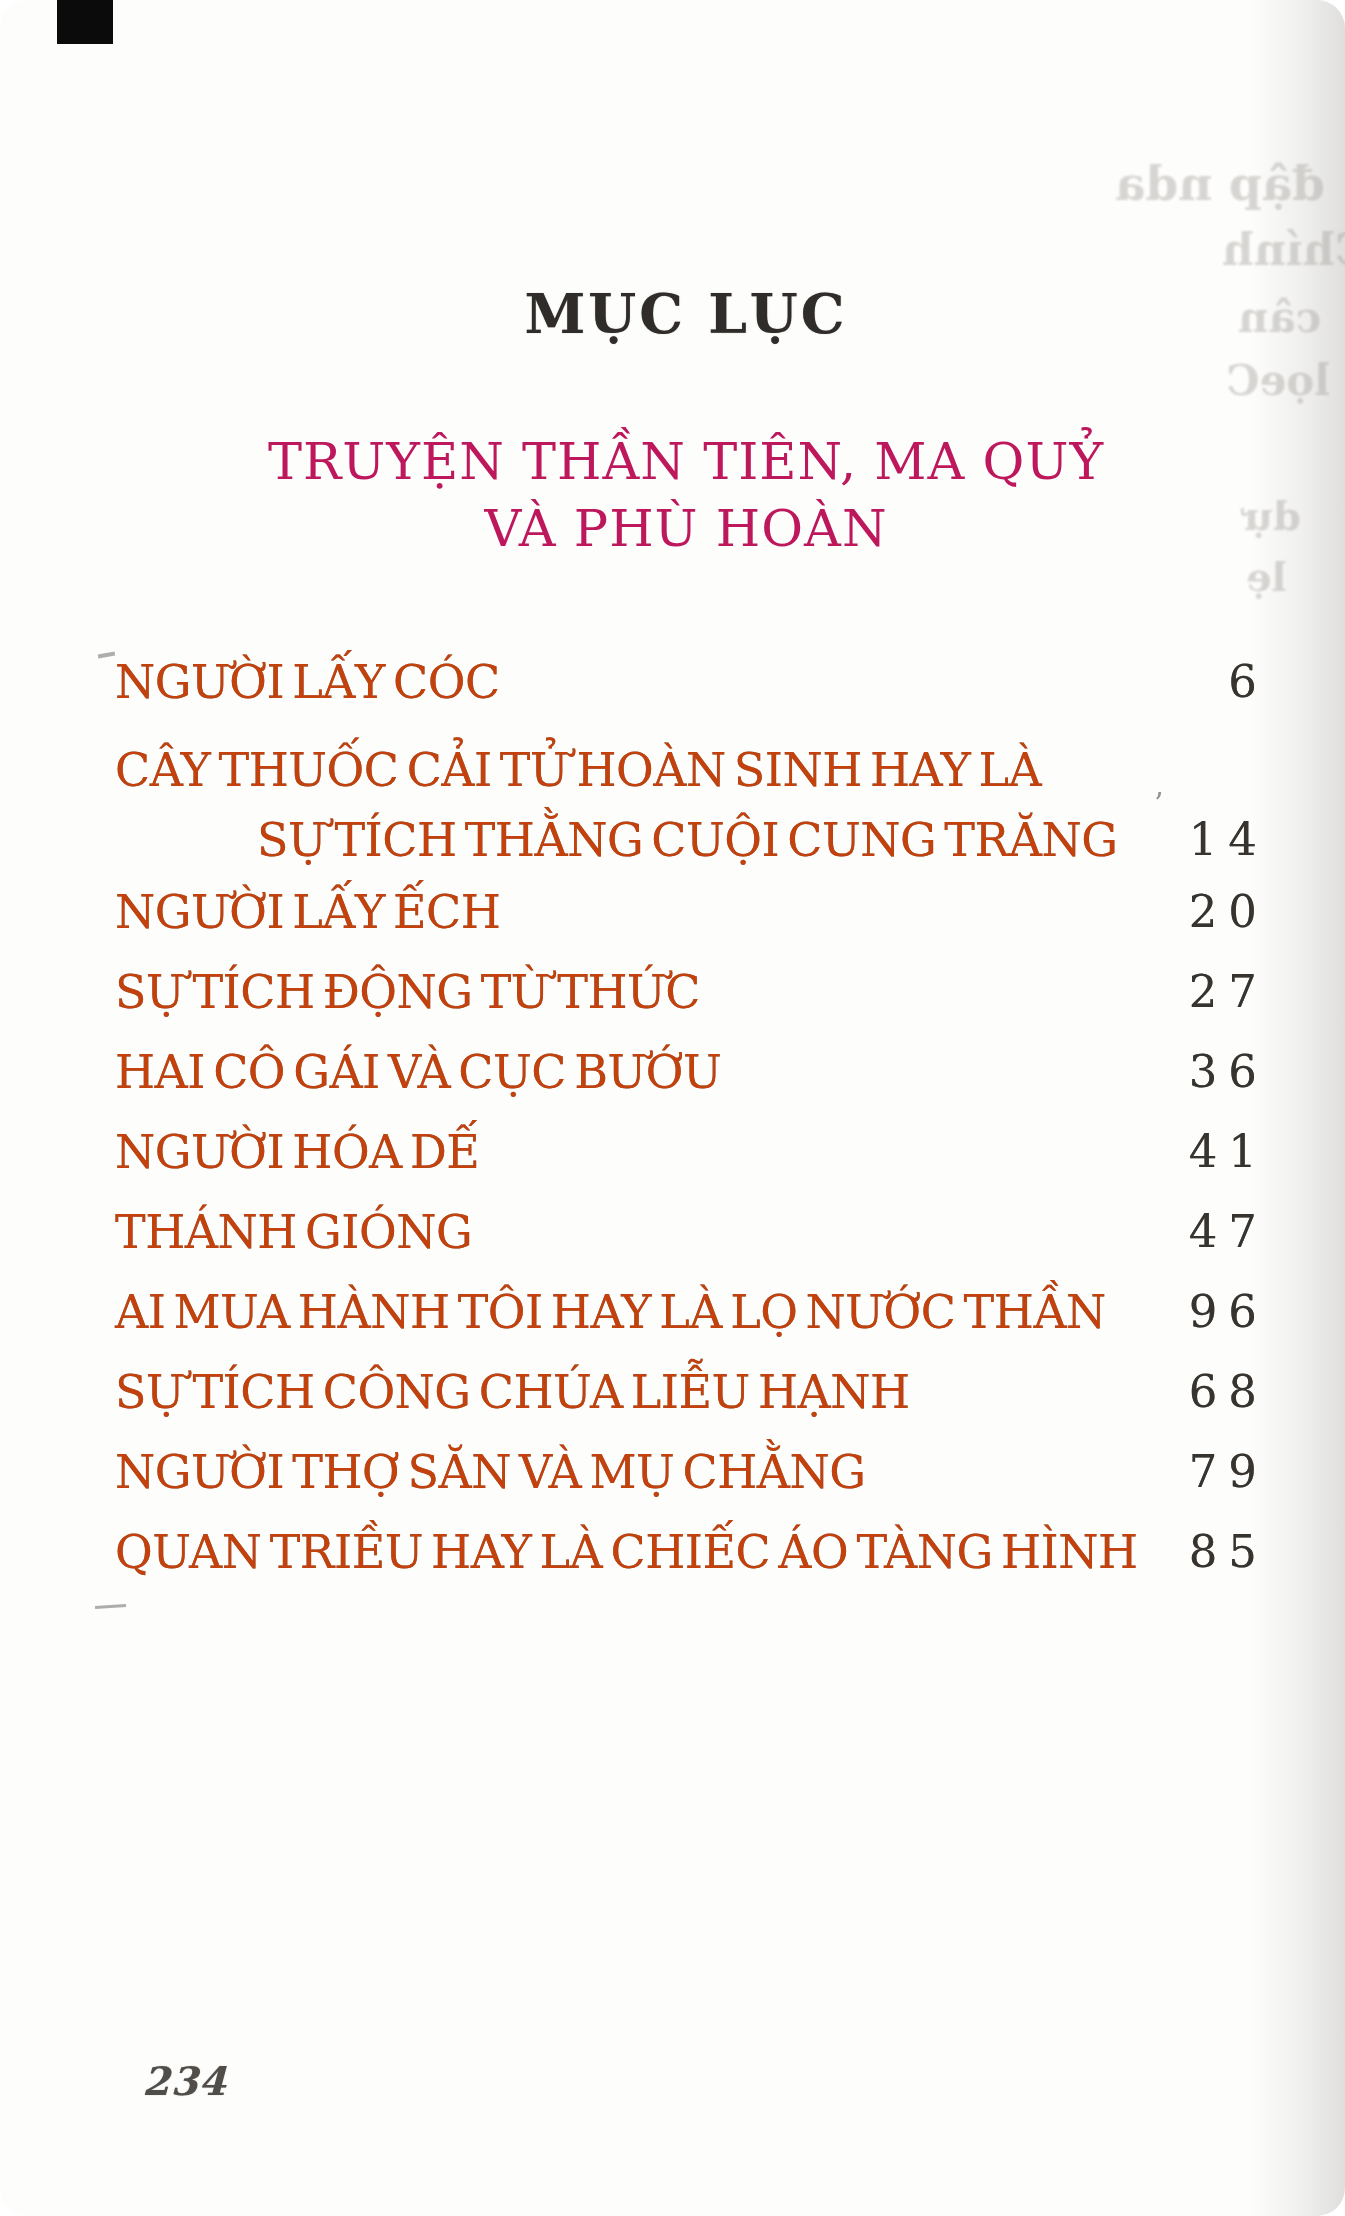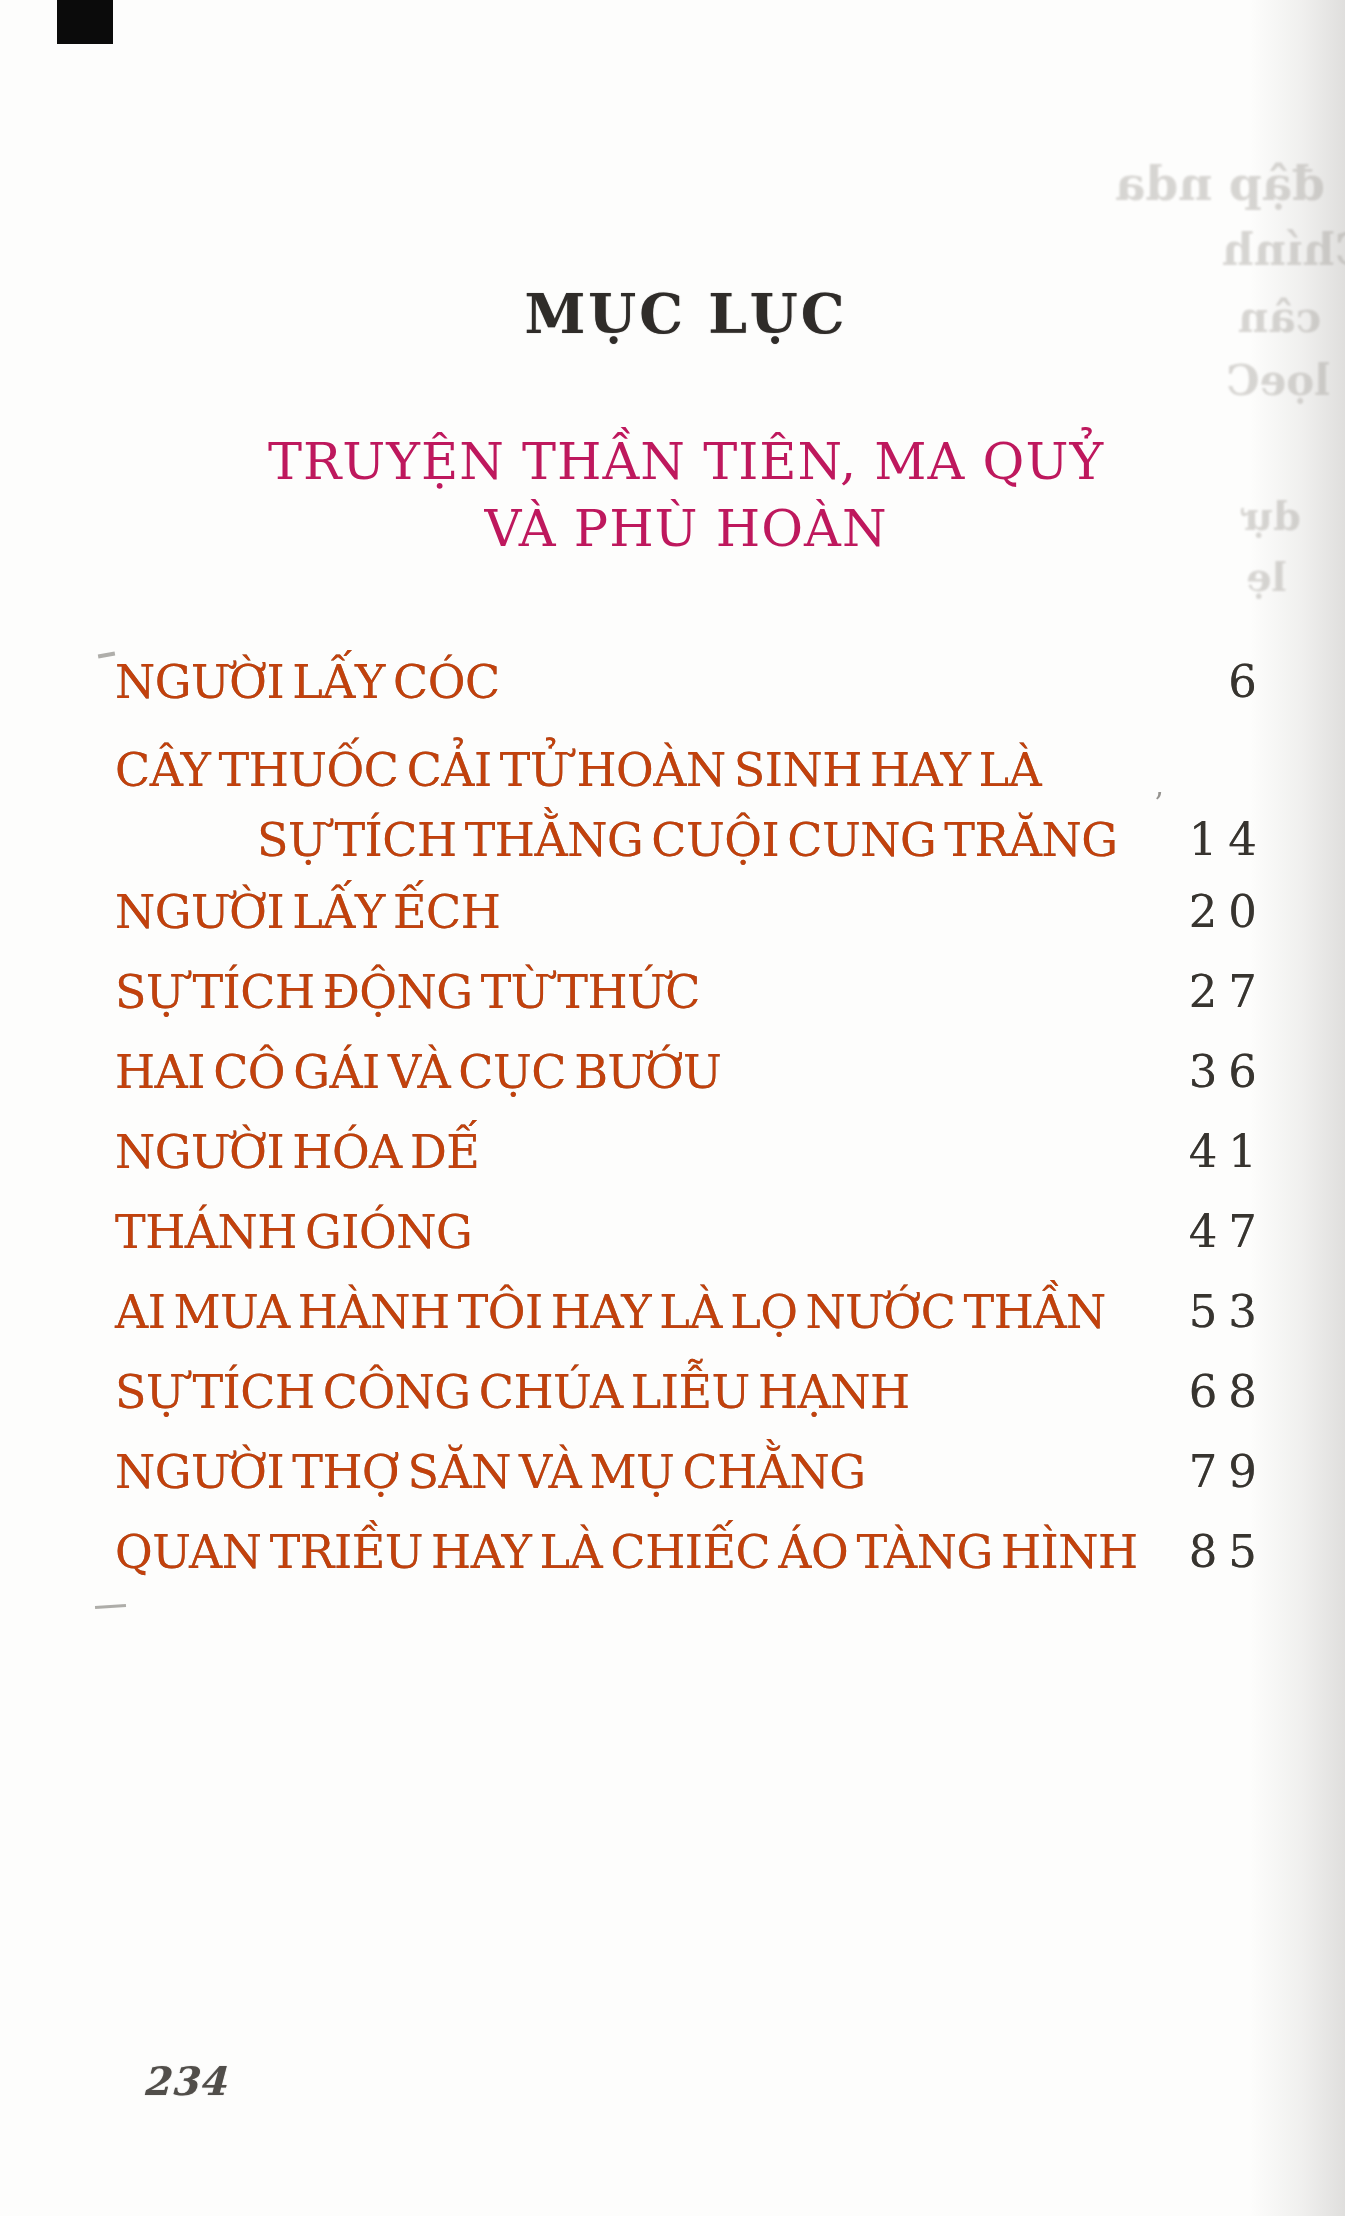--- a/index.html
+++ b/index.html
@@ -3,20 +3,21 @@
 <meta charset="utf-8">
 <style>
   html,body{margin:0;padding:0;background:#ffffff;}
   .page{
     position:relative;
     width:1345px;height:2216px;
     background:#fdfdfc;
     overflow:hidden;
     font-family:"DejaVu Serif","Liberation Serif",serif;
     color:#35322e;
+    border-radius:28px;
   }
   
   .edge-shadow{
     position:absolute;top:0;right:0;width:95px;height:100%;
     background:linear-gradient(to right, rgba(180,178,175,0) 0%, rgba(180,178,175,0.18) 55%, rgba(160,158,155,0.32) 100%);
     pointer-events:none;
   }
   .scan-mark{
     position:absolute;left:57px;top:0;width:56px;height:44px;
     background:#0b0b0b;
@@ -145,21 +146,21 @@
         <div class="row">
           <div class="titlecell">
             <div class="line">THÁNH GIÓNG</div>
           </div>
           <div class="pagenum">47</div>
         </div>
         <div class="row">
           <div class="titlecell">
             <div class="line">AI MUA HÀNH TÔI HAY LÀ LỌ NƯỚC THẦN</div>
           </div>
-          <div class="pagenum">53</div>
+          <div class="pagenum">96</div>
         </div>
         <div class="row">
           <div class="titlecell">
             <div class="line">SỰ TÍCH CÔNG CHÚA LIỄU HẠNH</div>
           </div>
           <div class="pagenum">68</div>
         </div>
         <div class="row">
           <div class="titlecell">
             <div class="line">NGƯỜI THỢ SĂN VÀ MỤ CHẰNG</div>

